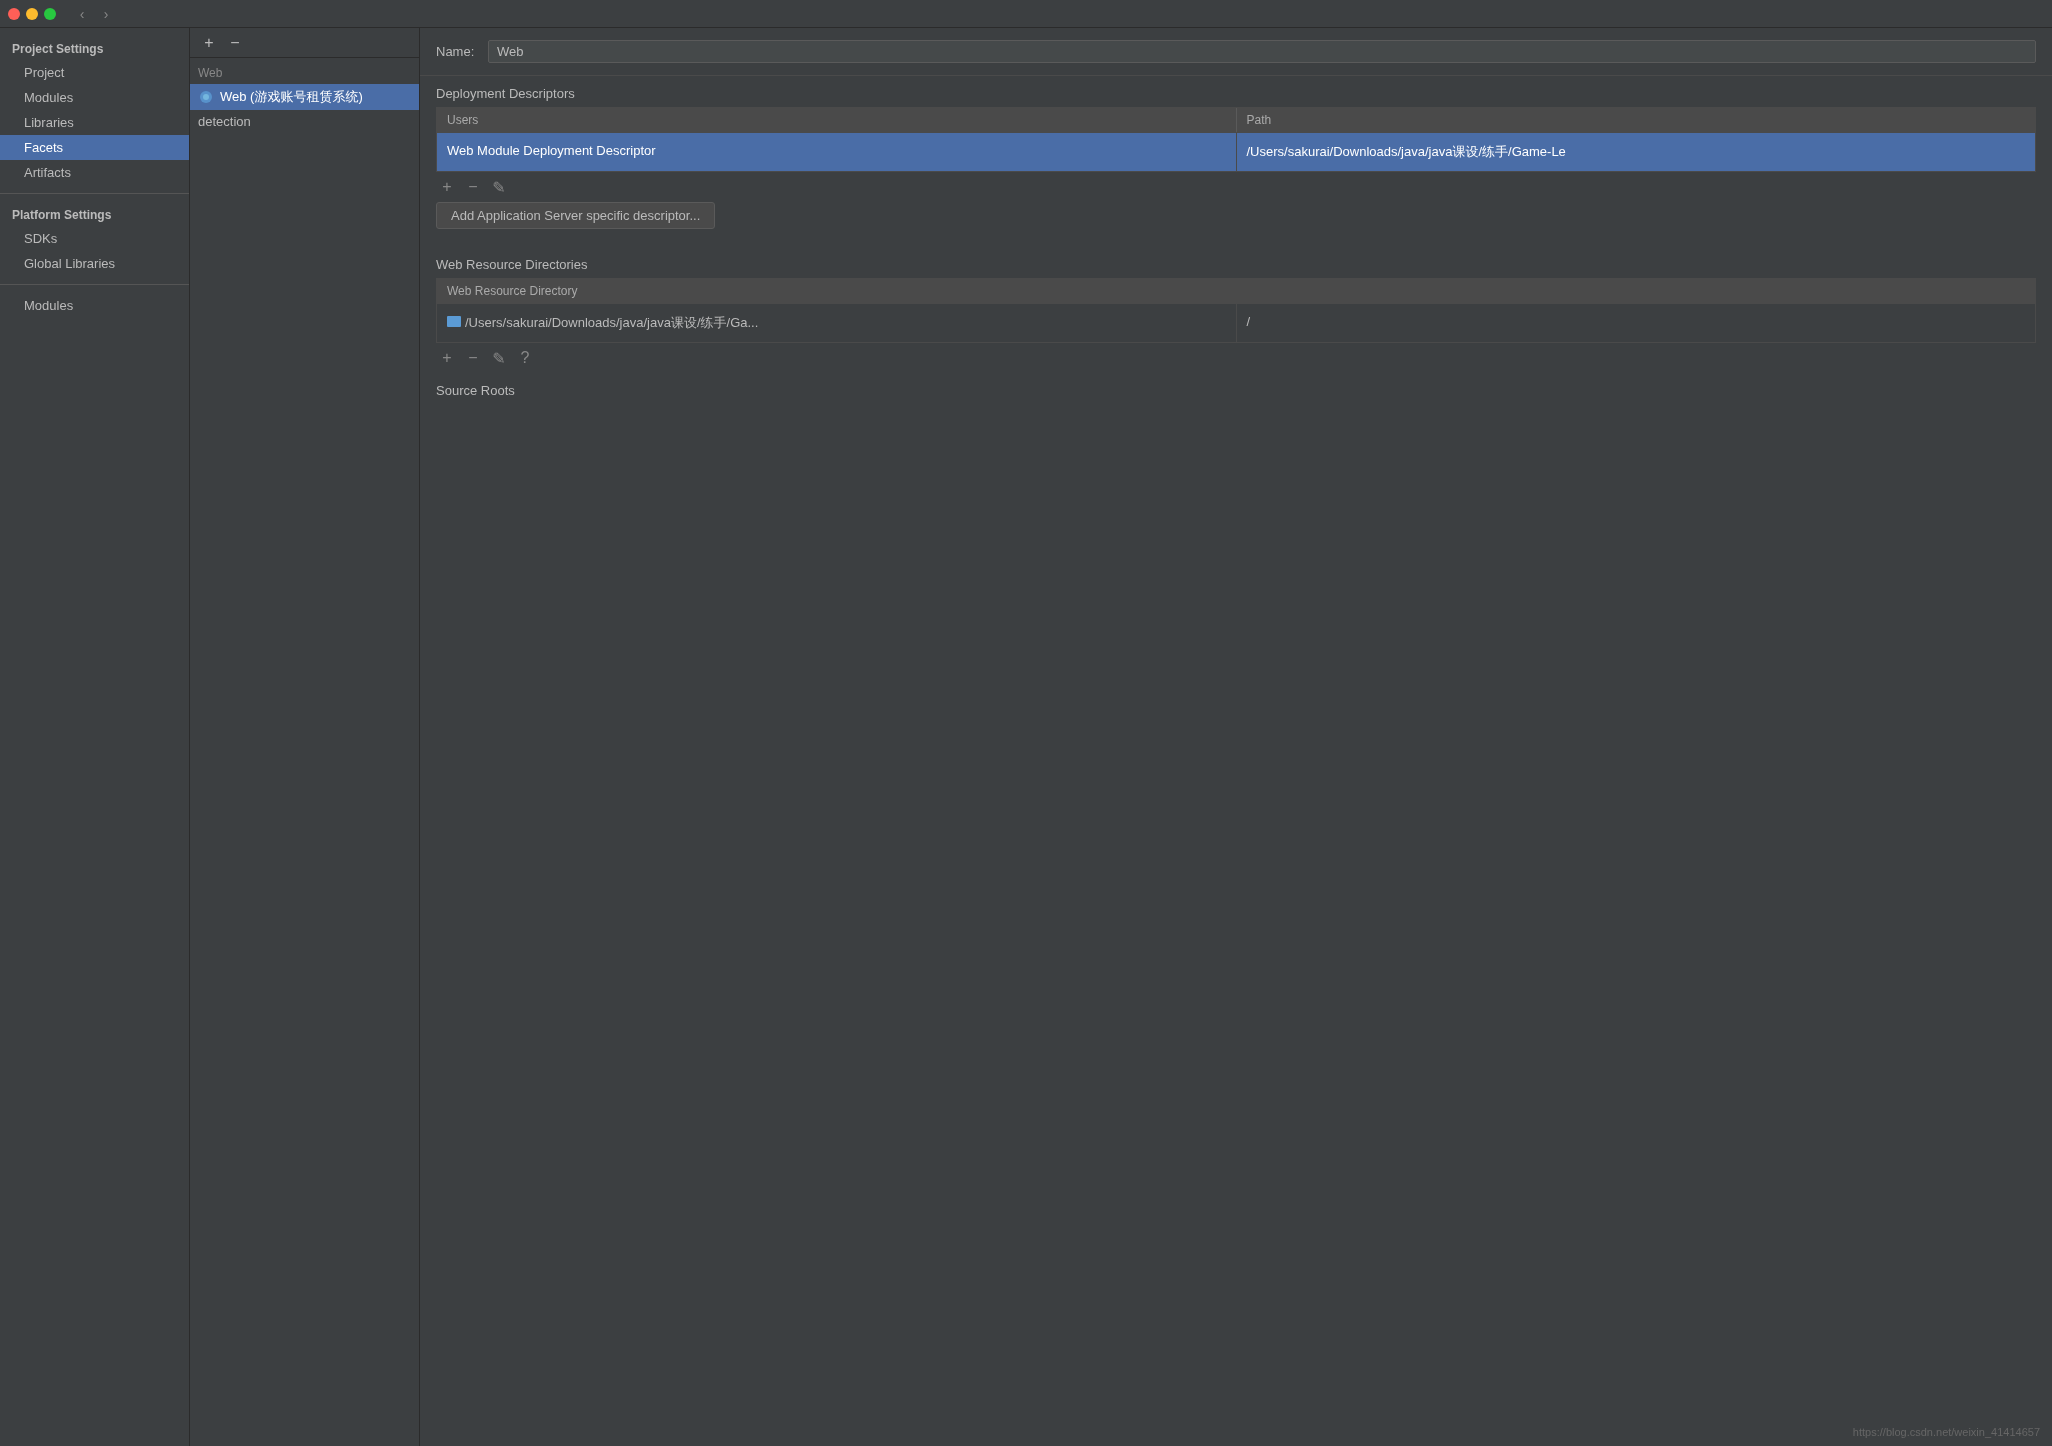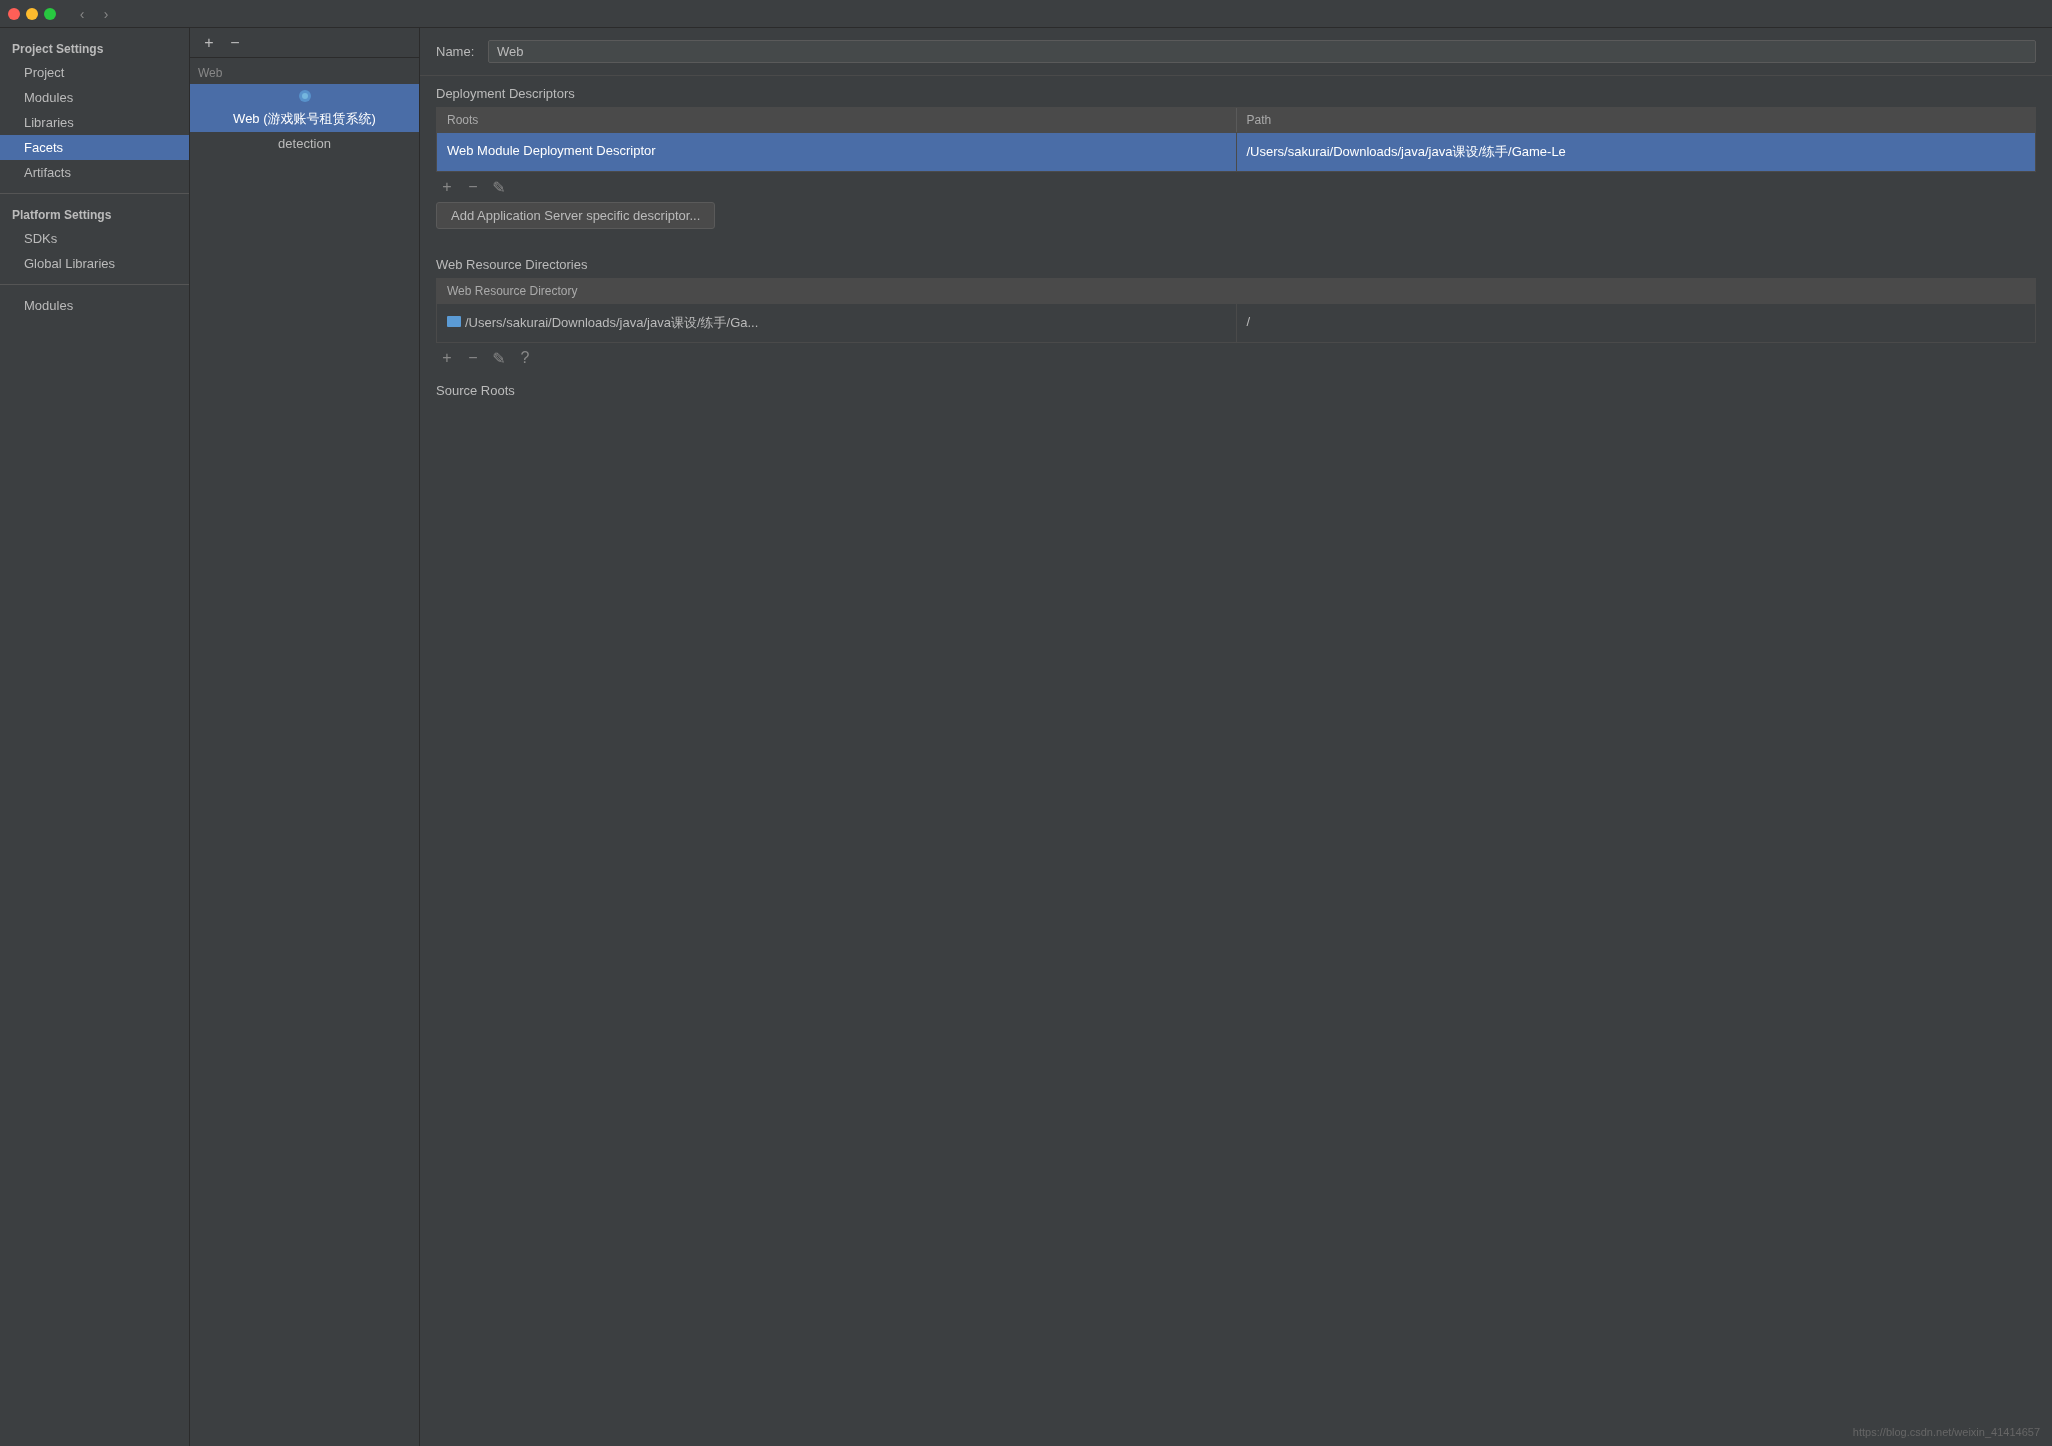--- a/index.html
+++ b/index.html
@@ -144,21 +144,20 @@
     }
 
     .tree-item {
       padding: 4px 8px;
       cursor: pointer;
       display: flex;
       align-items: center;
       gap: 6px;
       color: #bbbbbb;
       font-size: 13px;
-      flex-direction: column;
     }
     .tree-item.selected {
       background: #4a6da7;
       color: #ffffff;
     }
 
     .tree-item-section {
       padding: 4px 8px;
       color: #888888;
       font-size: 12px;
@@ -373,21 +372,21 @@
 
       <div class="name-row">
         <span class="name-label">Name:</span>
         <input class="name-input" type="text" value="Web" style="">
       </div>
 
       <div class="section-title">Deployment Descriptors</div>
 
       <div class="table-container">
         <div class="table-header">
-          <div class="table-header-cell">Roots</div>
+          <div class="table-header-cell">Users</div>
           <div class="table-header-cell">Path</div>
         </div>
         <div class="table-row selected-row">
           <div class="table-cell">Web Module Deployment Descriptor</div>
           <div class="table-cell">/Users/sakurai/Downloads/java/java课设/练手/Game-Le</div>
         </div>
       </div>
 
       <div class="table-toolbar">
         <button class="table-toolbar-btn">+</button>

